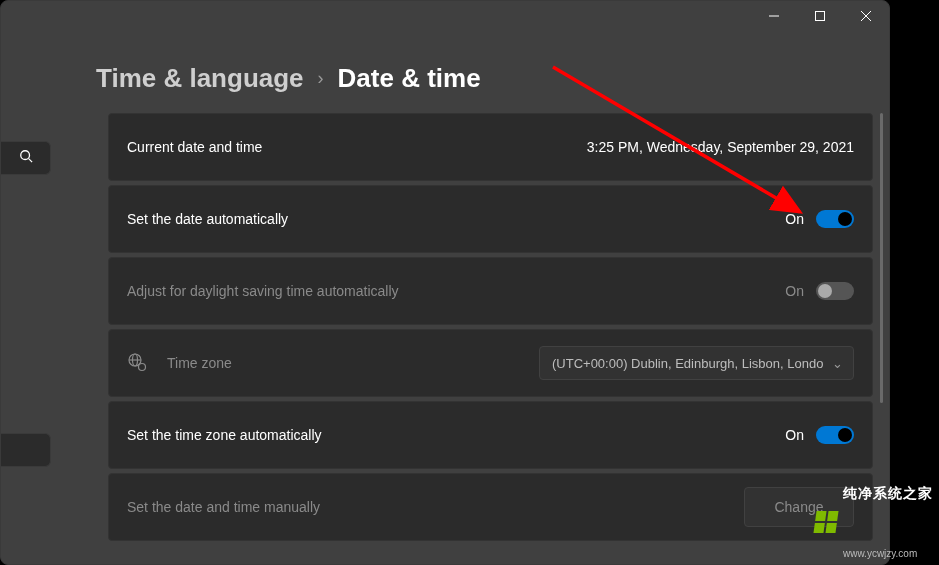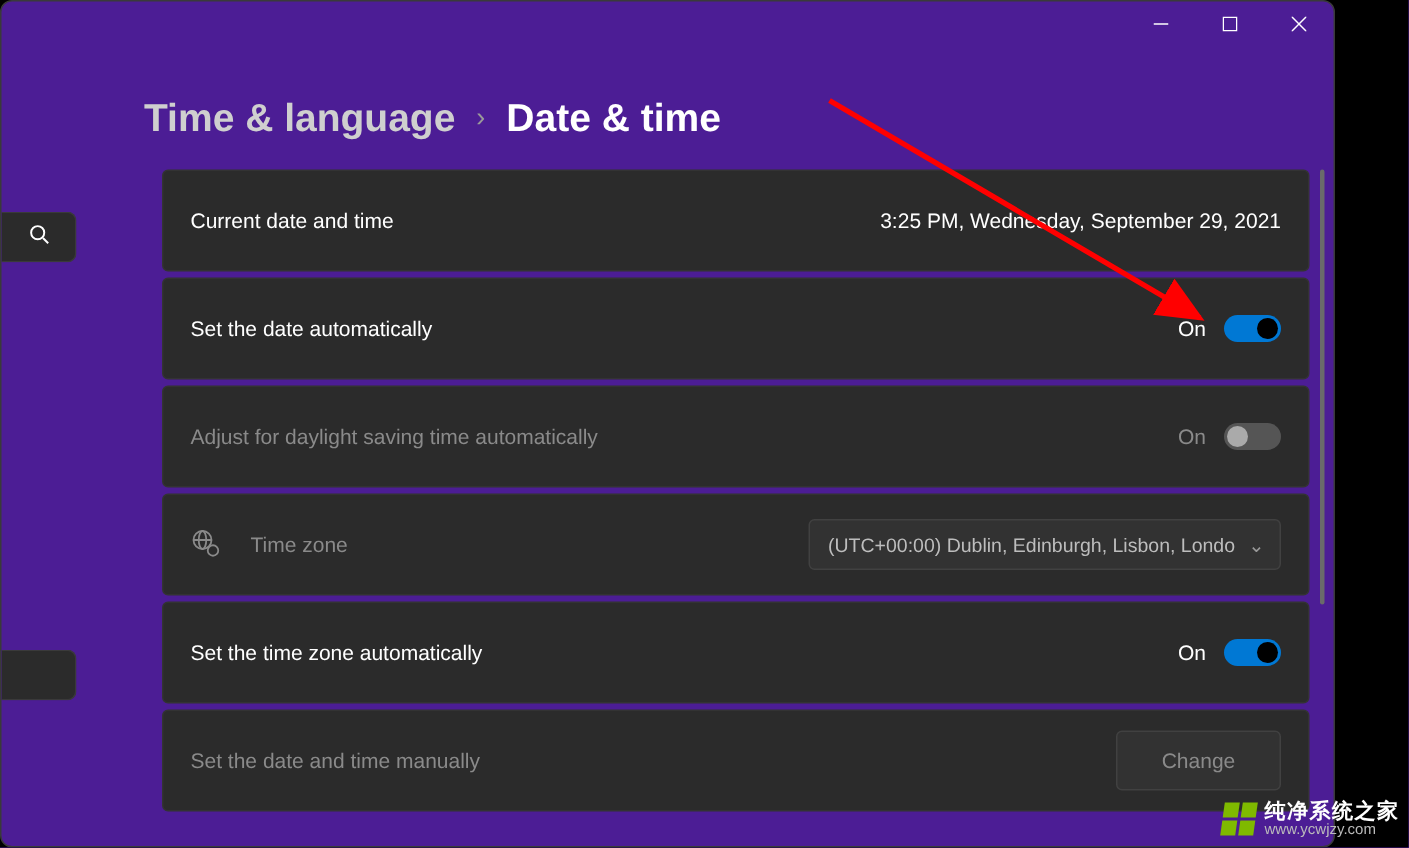--- a/index.html
+++ b/index.html
@@ -7,21 +7,21 @@
   body {
     background: #000;
     font-family: "Segoe UI", Arial, sans-serif;
     color: #fff;
     position: relative;
   }
   .app-window {
     position: absolute;
     left: 0; top: 0;
     width: 890px; height: 565px;
-    background: #4c1d95;
+    background: #404040;
     border: 1px solid #3a3a3a;
     border-radius: 8px;
     overflow: hidden;
   }
   
   .titlebar {
     height: 32px;
     display: flex;
     justify-content: flex-end;
     align-items: flex-start;
@@ -172,21 +172,21 @@
     color: #fff;
     font-size: 13px;
   }
   .wm-logo {
     width: 22px; height: 22px;
     display: grid; grid-template-columns: 1fr 1fr; grid-template-rows: 1fr 1fr;
     gap: 2px;
     transform: skewX(-8deg);
   }
   .wm-logo span { background: #7fba00; }
-  .wm-text { display: flex; flex-direction: column; line-height: 1.1; }
+  .wm-text { display: flex; flex-direction: column; line-height: 1.1; gap: 47px; }
   .wm-text .t1 { font-weight: 600; font-size: 14px; letter-spacing: 1px; }
   .wm-text .t2 { font-size: 10px; color: #bbb; }
 </style>
 </head>
 <body>
 
 <div class="app-window">
 
   <div class="titlebar">
     <div class="win-btn">

